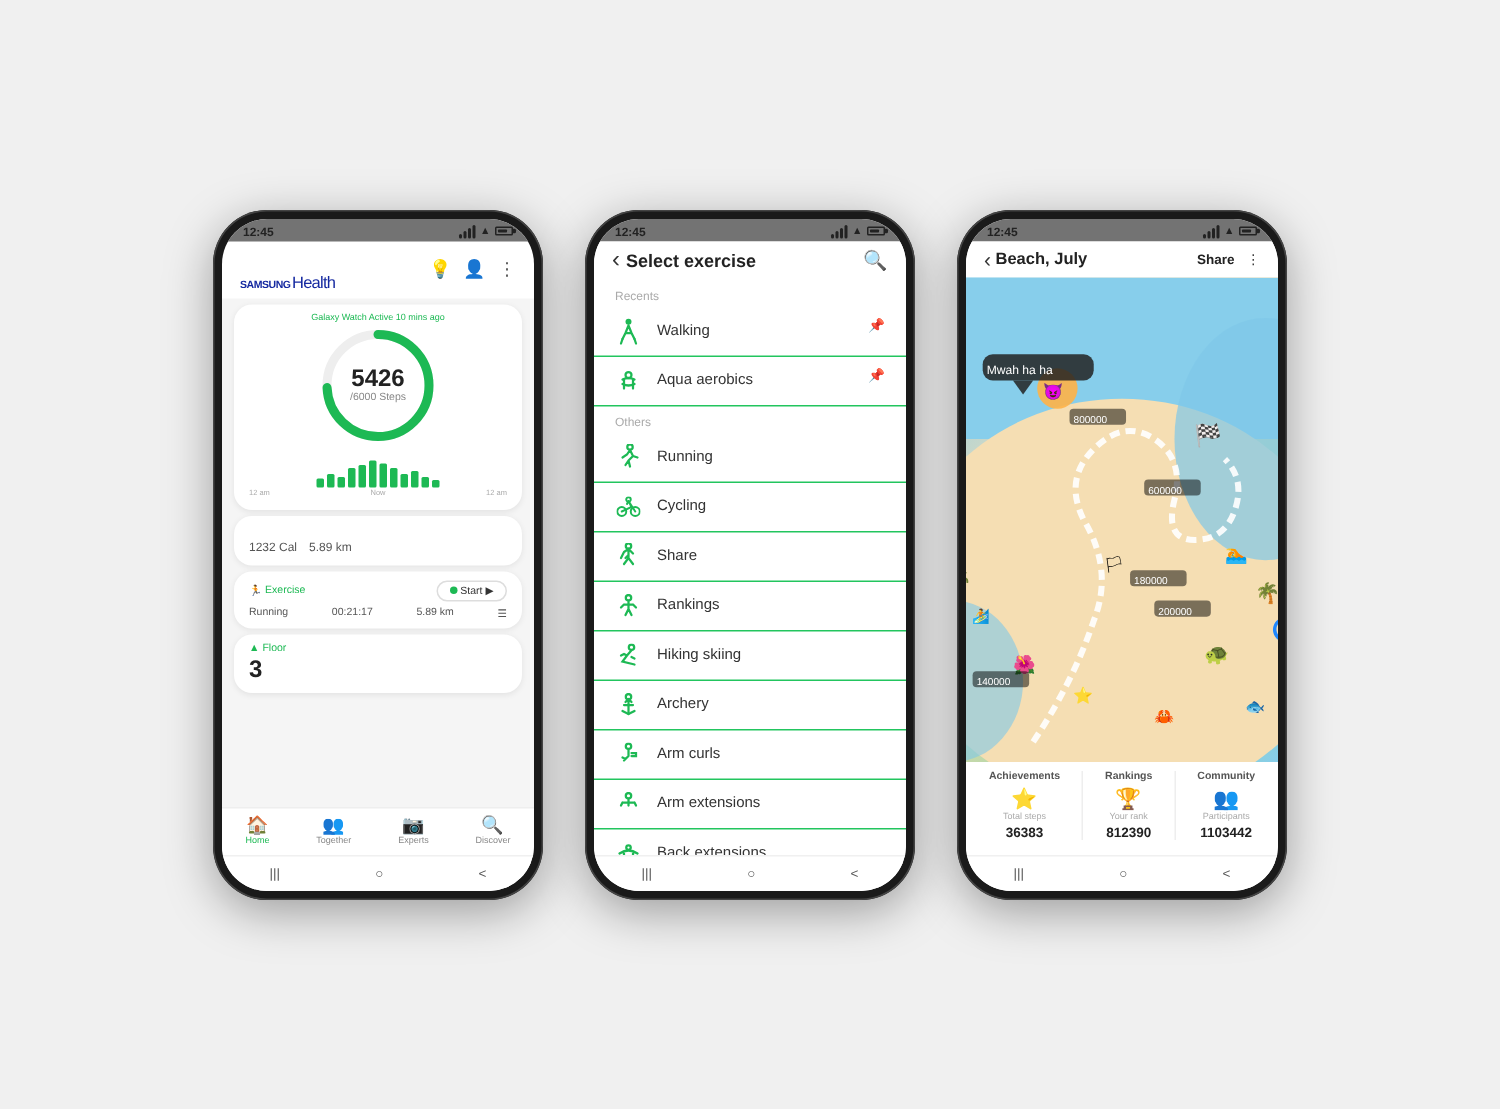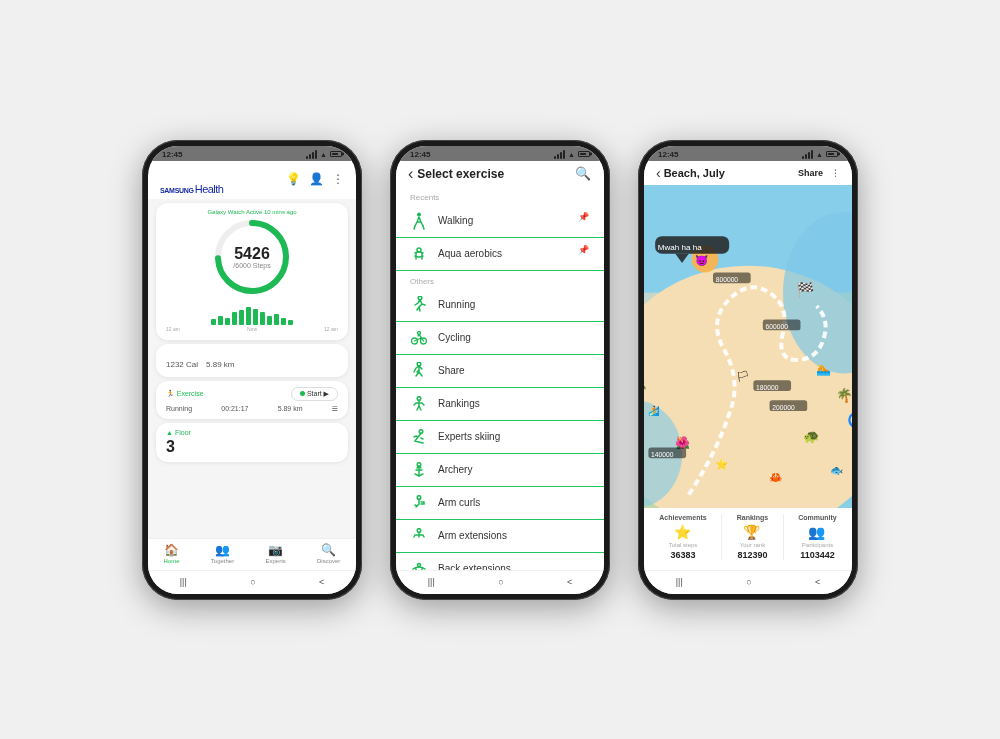--- a/index.html
+++ b/index.html
@@ -735,21 +735,21 @@
         </div>
 
         <div class="p2-list-item">
           <div class="p2-item-left">
             <div class="p2-item-icon">
               <svg width="16" height="16" viewBox="0 0 16 16" fill="none" stroke="#1db954" stroke-width="1.5" stroke-linecap="round">
                 <circle cx="10" cy="2.5" r="1.8"></circle>
                 <path d="M10 4.5 L7 8 L4 12 L12 14 M7 8 L5 7 L3 8 M10 9 L12 10"></path>
               </svg>
             </div>
-            <span class="p2-item-text">Experts skiing</span>
+            <span class="p2-item-text">Hiking skiing</span>
           </div>
         </div>
 
         <div class="p2-list-item">
           <div class="p2-item-left">
             <div class="p2-item-icon">
               <svg width="16" height="16" viewBox="0 0 16 16" fill="none" stroke="#1db954" stroke-width="1.5" stroke-linecap="round">
                 <circle cx="8" cy="2.5" r="1.8"></circle>
                 <path d="M8 4.5 L8 14 M5 8 L11 8 M8 4 L6 6 M8 4 L10 6"></path>
                 <path d="M4 12 L8 14 L12 12"></path>

